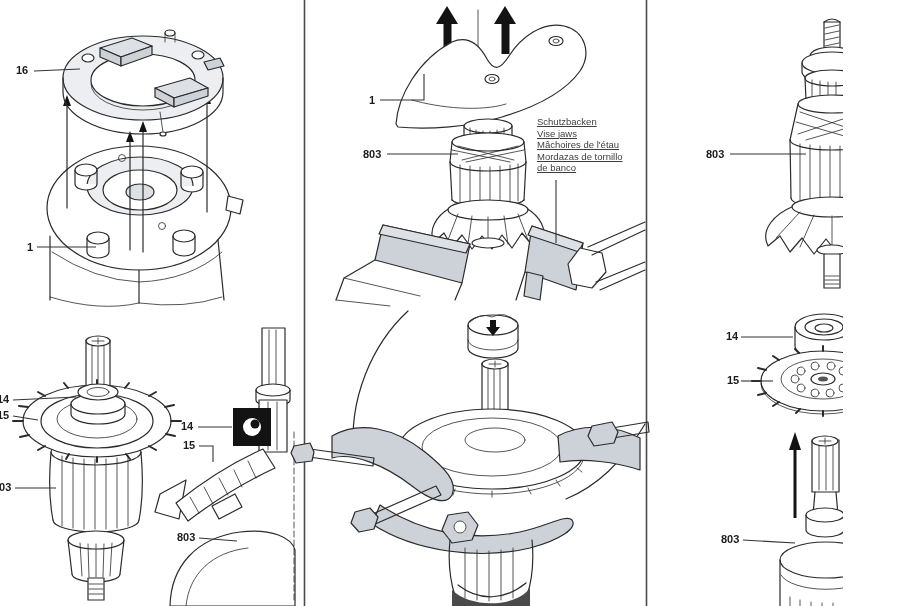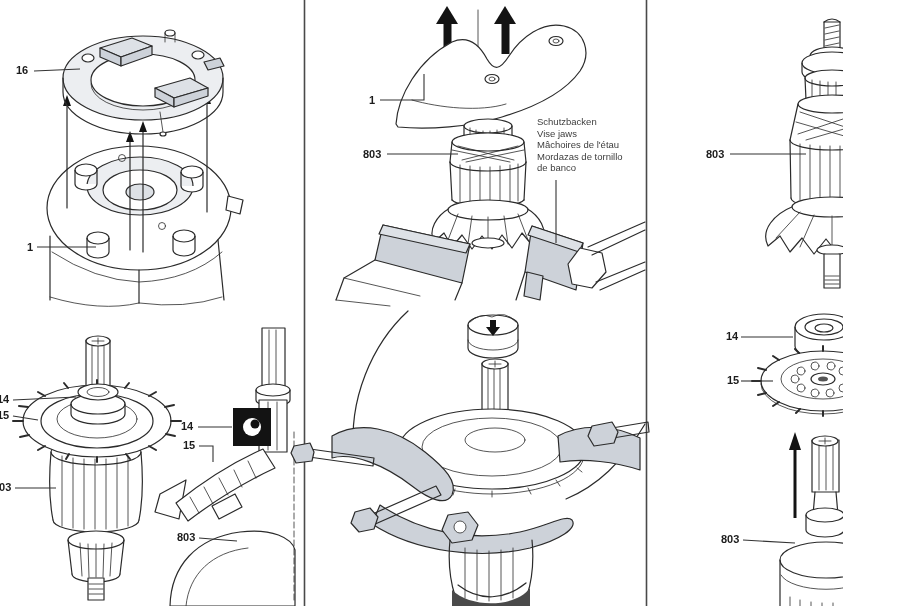--- a/index.html
+++ b/index.html
@@ -1,20 +1,20 @@
 <!DOCTYPE html>
 <html><head>
 <meta charset="utf-8">
 <style>
   html,body{margin:0;padding:0;background:#fff;}
   .stage{position:relative;width:843px;height:606px;background:#ffffff;overflow:hidden;
          font-family:"Liberation Sans",sans-serif;}
   .art{position:absolute;left:0;top:0;}
   .callout{position:absolute;font:bold 11px/13px "Liberation Sans",sans-serif;color:#1c1c1c;white-space:nowrap;}
-  .note{position:absolute;left:537px;top:116px;font:9.5px/11.5px "Liberation Sans",sans-serif;color:#3d3d3d;}
+  .note{position:absolute;left:537px;top:116px;font:9.5px/11.5px "Liberation Sans",sans-serif;color:#3d3d3d;text-decoration:underline;}
   .note div{white-space:nowrap;}
   
   .s  {fill:none;stroke:#2b2b2b;stroke-width:1.2;stroke-linejoin:round;stroke-linecap:round;}
   .sw {fill:#ffffff;stroke:#2b2b2b;stroke-width:1.2;stroke-linejoin:round;}
   .sf {fill:#eceef1;stroke:#2b2b2b;stroke-width:1.2;stroke-linejoin:round;}
   .sg {fill:#cdd2d9;stroke:#2b2b2b;stroke-width:1.2;stroke-linejoin:round;}
   .sg2{fill:#dde1e6;stroke:#2b2b2b;stroke-width:1.2;stroke-linejoin:round;}
   .bk {fill:#131313;stroke:none;}
   .thin{stroke-width:.8;}
   .t2 {stroke-width:2;}

